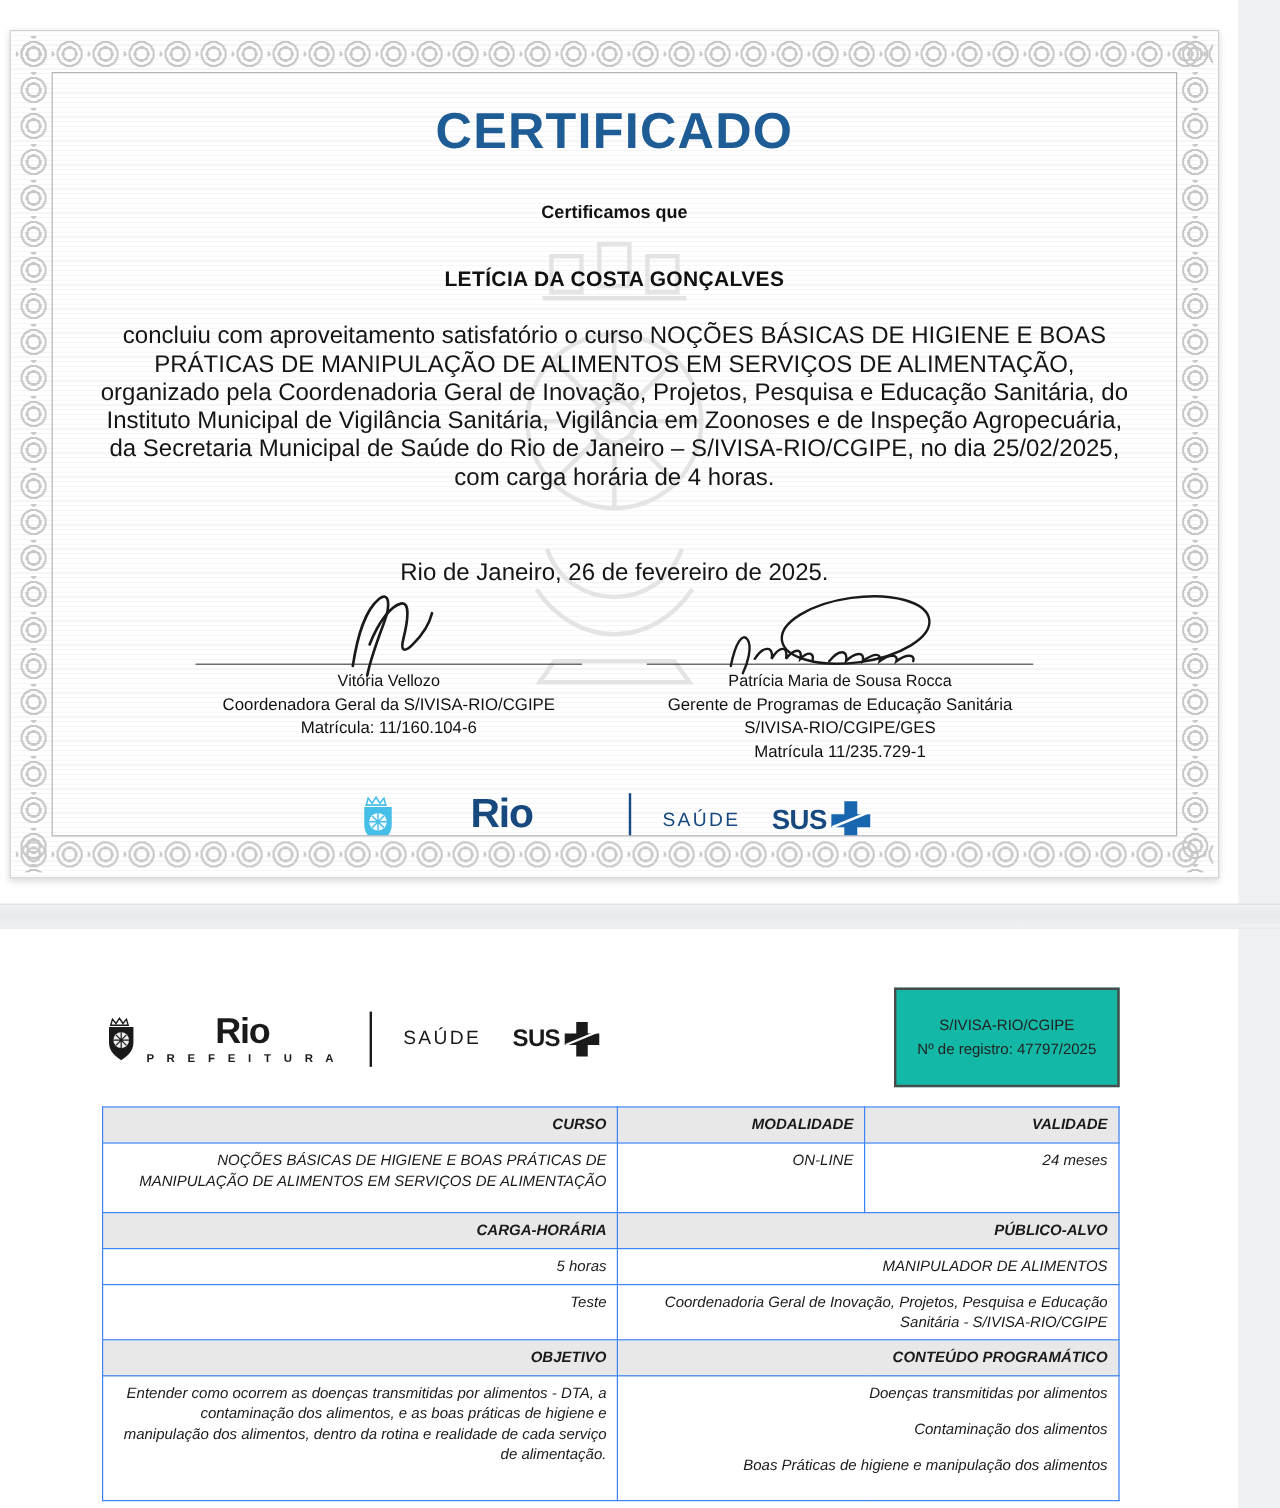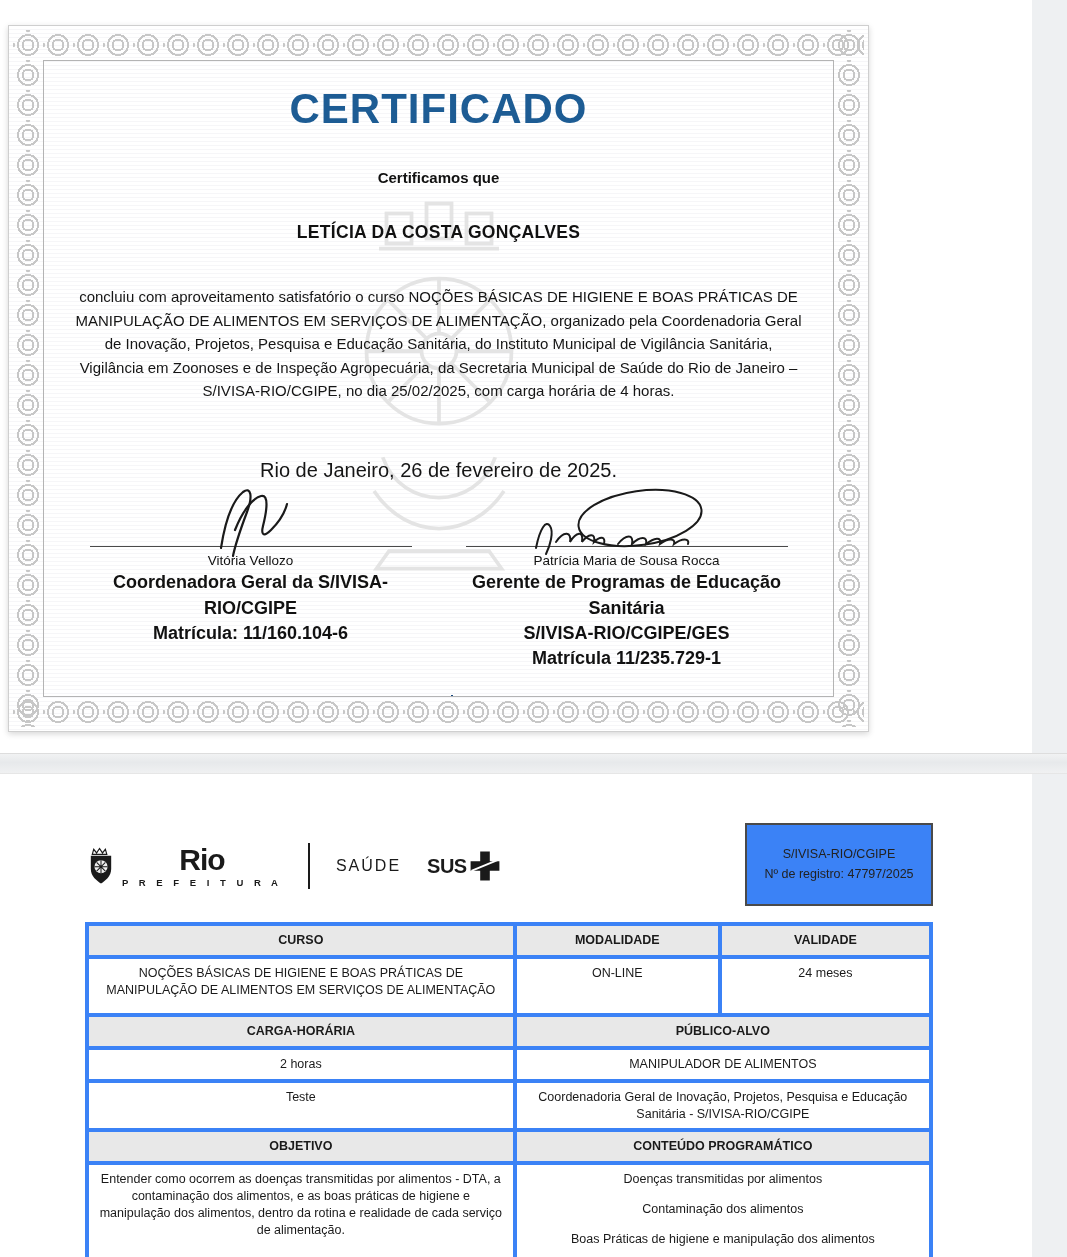--- a/index.html
+++ b/index.html
@@ -6,21 +6,21 @@
   html,body { background:#ffffff; }
   body { font-family:"Liberation Sans", sans-serif; color:#1a1a1a; }
 
   #viewport { position:relative; width:1067px; height:1257px; background:#ffffff; overflow:hidden; }
 
   
   .right-band { position:absolute; top:0; right:0; width:35px; height:100%; background:#eef0f2; }
 
   
   .cert-page {
-    position:absolute; left:8px; top:25px; width:861px; height:707px;
+    position:absolute; left:8px; top:25px; width:1008px; height:707px;
     background:#ffffff;
     background-image:repeating-linear-gradient(180deg,#ffffff 0 3px,#f6f6f8 3px 4px);
     border:1px solid #cfcfcf;
     box-shadow:0 2px 6px rgba(0,0,0,.16);
   }
   .deco { position:absolute; }
   .deco-h {
     left:4px; right:4px; height:30px;
     background-image:
       radial-gradient(circle at 15px 15px, rgba(0,0,0,0) 0 4.5px, #c7c7c7 4.5px 6.5px, rgba(0,0,0,0) 6.5px 9px, #c7c7c7 9px 11px, rgba(0,0,0,0) 11px),
@@ -39,29 +39,29 @@
 
   .cert-inner { position:absolute; inset:34px; border:1px solid #b4b4b4; text-align:center; overflow:hidden; }
 
   .watermark { position:absolute; left:50%; top:52%; transform:translate(-50%,-50%); opacity:.85; pointer-events:none; }
 
   .cert-content { position:relative; }
 
   .cert-title { margin-top:24px; font-size:42px; font-weight:bold; letter-spacing:1px; color:#1d5c94; }
   .cert-certify { margin-top:36px; font-size:15px; font-weight:bold; color:#111; }
   .cert-recipient { margin-top:36px; font-size:17.5px; font-weight:bold; letter-spacing:.3px; color:#111; }
-  .cert-body { margin:42px auto 0; width:93%; font-size:15px; line-height:23.5px; color:#151515; }
+  .cert-body { margin:26px auto 0; width:93%; font-size:20px; line-height:23.5px; color:#151515; }
   .cert-date { margin-top:56px; font-size:20px; color:#151515; }
 
   .sig-row { display:flex; justify-content:center; gap:54px; margin-top:2px; }
   .sig { width:322px; }
   .sig svg { display:block; margin:0 auto -12px; }
   .sig-line { border-top:1.5px solid #4a4a4a; margin-bottom:5px; }
   .sig-name { font-size:13.5px; line-height:1.4; color:#111; }
-  .sig-role, .sig-org, .sig-reg { font-size:18px; line-height:1.4; color:#111;font-weight:bold; }
+  .sig-role, .sig-org, .sig-reg { font-size:14px; line-height:1.4; color:#111; }
 
   
   .logo-row { display:flex; align-items:center; justify-content:center; gap:26px; margin-top:24px; }
   .logo-rio { display:flex; align-items:flex-end; gap:5px; }
   .rio-crest { display:block; }
   .rio-stack { display:flex; flex-direction:column; align-items:center; line-height:1; }
   .rio-word { font-weight:bold; font-size:34px; letter-spacing:-1px; }
   .rio-sub { font-size:9.5px; font-weight:bold; letter-spacing:4px; margin-top:3px; }
   .logo-divider { width:2px; height:46px; }
   .logo-saude { font-size:16px; font-weight:normal; letter-spacing:2px; }
@@ -81,25 +81,25 @@
 
   
   .page-gap { position:absolute; left:0; top:753px; width:1067px; height:21px;
     background:linear-gradient(180deg,#f1f2f3,#e7e9eb 45%,#f0f1f2);
     border-top:1px solid #dddddd; border-bottom:1px solid #e6e6e6; }
 
   
   .bottom-logos { position:absolute; left:85px; top:843px; margin-top:0; }
   .registry-box { position:absolute; left:745px; top:823px; width:188px; height:83px;
     border:2px solid #4a4a4a; display:flex; flex-direction:column; justify-content:center;
-    text-align:center; font-size:12.5px; line-height:1.55; color:#222; background:#3b82f6; }
+    text-align:center; font-size:12.5px; line-height:1.55; color:#222; background:#14b8a6; }
 
   table.course { position:absolute; left:85px; top:922px; width:848px; border-collapse:collapse;
     font-size:12.5px; color:#1a1a1a; background:#fff; }
-  table.course td { border:4px solid #3b82f6; padding:6px 9px; vertical-align:top; text-align:center; line-height:1.35; }
+  table.course td { border:1px solid #3b82f6; padding:6px 9px; vertical-align:top; text-align:right; line-height:1.35;font-style:italic; }
   table.course tr.hd td { background:#e8e8e8; font-weight:bold; }
   tr.r-course td { height:58px; }
   tr.r-small td { height:26px; }
   tr.r-coord td { height:42px; }
   tr.r-big td { height:104px; }
   .content-item { margin-bottom:13px; }
   .content-item:last-child { margin-bottom:0; }
 </style>
 </head>
 <body>
@@ -236,21 +236,21 @@
     <tr class="r-course">
       <td>NOÇÕES BÁSICAS DE HIGIENE E BOAS PRÁTICAS DE MANIPULAÇÃO DE ALIMENTOS EM SERVIÇOS DE ALIMENTAÇÃO</td>
       <td>ON-LINE</td>
       <td>24 meses</td>
     </tr>
     <tr class="hd">
       <td>CARGA-HORÁRIA</td>
       <td colspan="2">PÚBLICO-ALVO</td>
     </tr>
     <tr class="r-small">
-      <td>2 horas</td>
+      <td>5 horas</td>
       <td colspan="2">MANIPULADOR DE ALIMENTOS</td>
     </tr>
     <tr class="r-coord">
       <td>Teste</td>
       <td colspan="2">Coordenadoria Geral de Inovação, Projetos, Pesquisa e Educação Sanitária - S/IVISA-RIO/CGIPE</td>
     </tr>
     <tr class="hd">
       <td>OBJETIVO</td>
       <td colspan="2">CONTEÚDO PROGRAMÁTICO</td>
     </tr>

